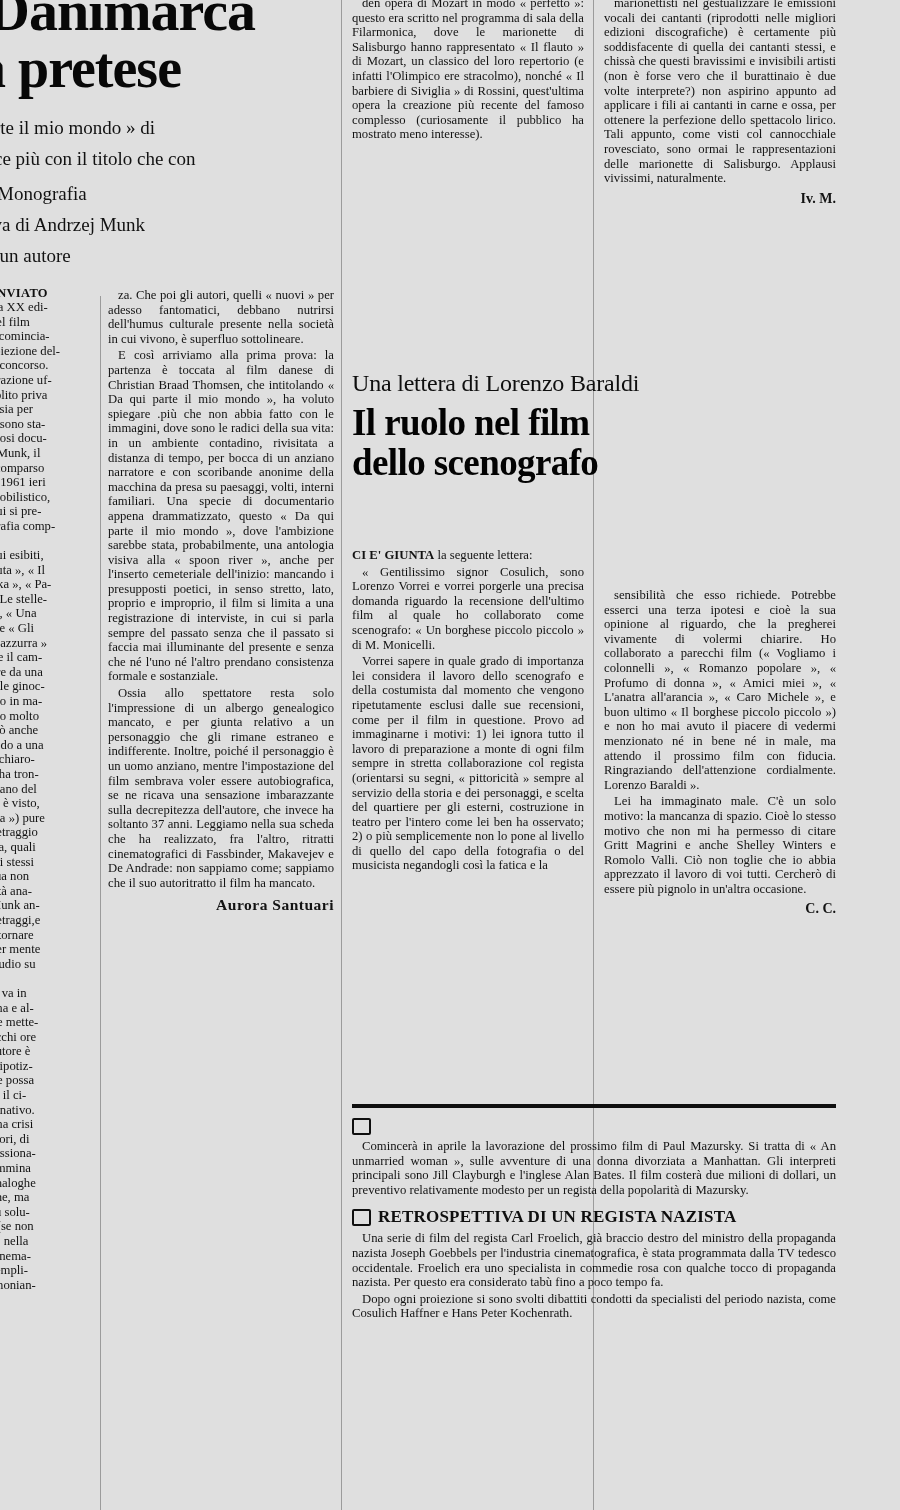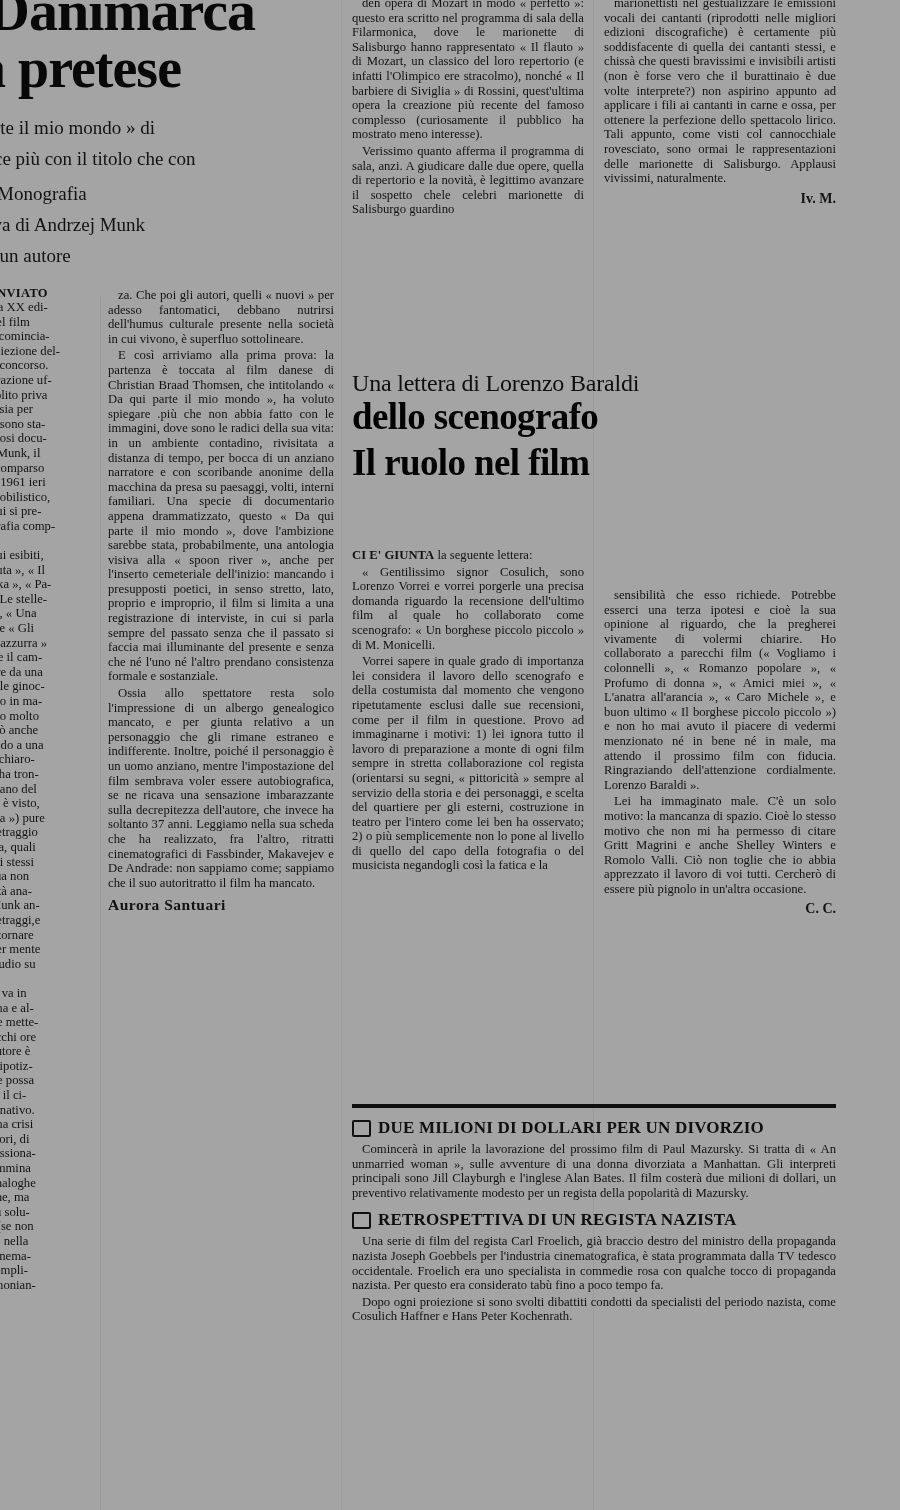--- a/index.html
+++ b/index.html
@@ -13,21 +13,21 @@
     font-family: "Liberation Serif", serif;
     color: #111;
     position: relative;
     overflow: hidden;
     filter: grayscale(100%) contrast(1.02);
   }
   .page {
     position: relative;
     width: 900px;
     height: 1510px;
-    background: #a3a3a3;
+    background: #bef264;
   }
 
   
   .vrule {
     position: absolute;
     top: 0;
     width: 1px;
     background: #9a9a9a;
     height: 1510px;
   }
@@ -99,21 +99,21 @@
     overflow: hidden;
   }
 
   .sig {
     text-align: right;
     font-weight: bold;
     font-size: 14px;
     margin-top: 6px;
   }
   .sig-big {
-    text-align: left;
+    text-align: right;
     font-weight: bold;
     font-size: 15.5px;
     letter-spacing: .5px;
     margin-top: 8px;
   }
 
   .kicker {
     font-size: 24px;
     font-family: "Liberation Serif", serif;
     color: #111;
@@ -257,35 +257,34 @@
         <p>za. Che poi gli autori, quelli « nuovi » per adesso fantomatici, debbano nutrirsi dell'humus culturale presente nella società in cui vivono, è superfluo sottolineare.</p>
         <p>E così arriviamo alla prima prova: la partenza è toccata al film danese di Christian Braad Thomsen, che intitolando « Da qui parte il mio mondo », ha voluto spiegare .più che non abbia fatto con le immagini, dove sono le radici della sua vita: in un ambiente contadino, rivisitata a distanza di tempo, per bocca di un anziano narratore e con scoribande anonime della macchina da presa su paesaggi, volti, interni familiari. Una specie di documentario appena drammatizzato, questo « Da qui parte il mio mondo », dove l'ambizione sarebbe stata, probabilmente, una antologia visiva alla « spoon river », anche per l'inserto cemeteriale dell'inizio: mancando i presupposti poetici, in senso stretto, lato, proprio e improprio, il film si limita a una registrazione di interviste, in cui si parla sempre del passato senza che il passato si faccia mai illuminante del presente e senza che né l'uno né l'altro prendano consistenza formale e sostanziale.</p>
         <p>Ossia allo spettatore resta solo l'impressione di un albergo genealogico mancato, e per giunta relativo a un personaggio che gli rimane estraneo e indifferente. Inoltre, poiché il personaggio è un uomo anziano, mentre l'impostazione del film sembrava voler essere autobiografica, se ne ricava una sensazione imbarazzante sulla decrepitezza dell'autore, che invece ha soltanto 37 anni. Leggiamo nella sua scheda che ha realizzato, fra l'altro, ritratti cinematografici di Fassbinder, Makavejev e De Andrade: non sappiamo come; sappiamo che il suo autoritratto il film ha mancato.</p>
       </div>
     <div class="sig-big">Aurora Santuari</div>
   </div>
 
   <div class="colbox body" style="left:352px; top:-4px; width:232px; height:348px;">
     <div id="col3-paras">
         <p>den opera di Mozart in modo « perfetto »: questo era scritto nel programma di sala della Filarmonica, dove le marionette di Salisburgo hanno rappresentato « Il flauto » di Mozart, un classico del loro repertorio (e infatti l'Olimpico ere stracolmo), nonché « Il barbiere di Siviglia » di Rossini, quest'ultima opera la creazione più recente del famoso complesso (curiosamente il pubblico ha mostrato meno interesse).</p>
-        <p>Verissimo quanto afferma il programma di sala, anzi. A giudicare dalle due opere, quella di repertorio e la novità, è legittimo avanzare il sospetto chele celebri marionette di Salisburgo guardino</p>
       </div>
   </div>
 
   <div class="colbox body" style="left:604px; top:-4px; width:232px; height:348px;">
     <div id="col4-paras">
         <p>marionettisti nel gestualizzare le emissioni vocali dei cantanti (riprodotti nelle migliori edizioni discografiche) è certamente più soddisfacente di quella dei cantanti stessi, e chissà che questi bravissimi e invisibili artisti (non è forse vero che il burattinaio è due volte interprete?) non aspirino appunto ad applicare i fili ai cantanti in carne e ossa, per ottenere la perfezione dello spettacolo lirico. Tali appunto, come visti col cannocchiale rovesciato, sono ormai le rappresentazioni delle marionette di Salisburgo. Applausi vivissimi, naturalmente.</p>
       </div>
     <div class="sig">Iv. M.</div>
   </div>
 
   <div class="colbox" style="left:352px; top:370px; width:484px;">
     <div class="kicker">Una lettera di Lorenzo Baraldi</div>
+    <div class="headline-big" style="margin-top:6px;">Il ruolo nel film</div>
     <div class="headline-big">dello scenografo</div>
-    <div class="headline-big" style="margin-top:6px;">Il ruolo nel film</div>
   </div>
 
   <div class="colbox body" style="left:352px; top:548px; width:232px; height:500px;">
     <p class="noind" style="margin:0 0 2px 0;">
       <span class="dropcapline">CI E' GIUNTA</span><span> la seguente lettera:</span>
     </p>
     <div id="featL-paras">
         <p>« Gentilissimo signor Cosulich, sono Lorenzo Vorrei e vorrei porgerle una precisa domanda riguardo la recensione dell'ultimo film al quale ho collaborato come scenografo: « Un borghese piccolo piccolo » di M. Monicelli.</p>
         <p>Vorrei sapere in quale grado di importanza lei considera il lavoro dello scenografo e della costumista dal momento che vengono ripetutamente esclusi dalle sue recensioni, come per il film in questione. Provo ad immaginarne i motivi: 1) lei ignora tutto il lavoro di preparazione a monte di ogni film sempre in stretta collaborazione col regista (orientarsi su segni, « pittoricità » sempre al servizio della storia e dei personaggi, e scelta del quartiere per gli esterni, costruzione in teatro per l'intero come lei ben ha osservato; 2) o più semplicemente non lo pone al livello di quello del capo della fotografia o del musicista negandogli così la fatica e la</p>
       </div>
@@ -299,21 +298,20 @@
     <div class="sig">C. C.</div>
   </div>
 
   <div class="colbox" style="left:352px; top:1104px; width:484px;">
     <div class="rule-h"></div>
     <div class="rule-h"></div>
     <div id="cine-items" style="margin-top:10px;">
         <div style="margin-bottom: 10px;">
           <div class="cine-item-title">
             <span class="sqicon"></span>
-            <span>DUE MILIONI DI DOLLARI PER UN DIVORZIO</span>
           </div>
           <div class="body" style="margin-top: 4px;">
             <p>Comincerà in aprile la lavorazione del prossimo film di Paul Mazursky. Si tratta di « An unmarried woman », sulle avventure di una donna divorziata a Manhattan. Gli interpreti principali sono Jill Clayburgh e l'inglese Alan Bates. Il film costerà due milioni di dollari, un preventivo relativamente modesto per un regista della popolarità di Mazursky.</p>
           </div>
         </div>
         <div style="margin-bottom: 10px;">
           <div class="cine-item-title">
             <span class="sqicon"></span>
             <span>RETROSPETTIVA DI UN REGISTA NAZISTA</span>
           </div>

